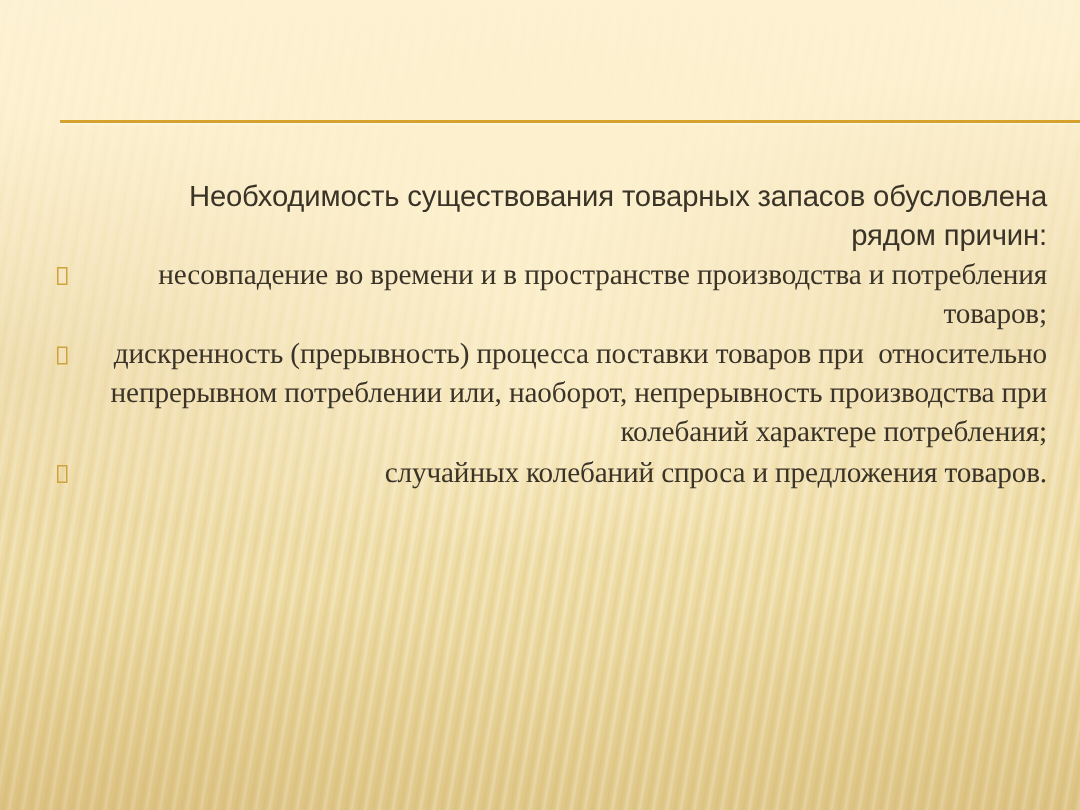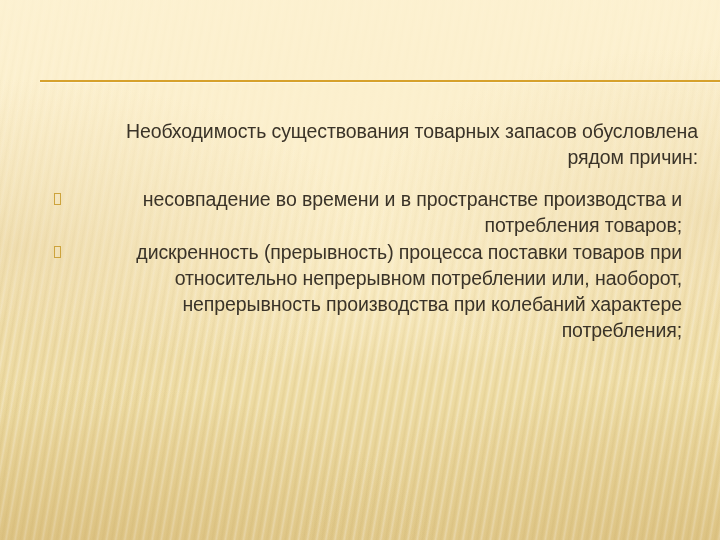--- a/index.html
+++ b/index.html
@@ -117,22 +117,23 @@
 
   .lead {
     margin: 0 0 1px 0;
     padding-left: 26px;
     text-indent: 46px;
     letter-spacing: -0.1px;
   }
 
   ul.bullets {
     list-style: none;
-    margin: 16px;
+    margin: 0;
     padding: 0;
+    font-family: Liberation Serif, serif;
   }
 
   ul.bullets > li {
     position: relative;
     padding-left: 26px;
     margin: 0 0 1px 0;
     letter-spacing: -0.1px;
   }
 
   
@@ -176,16 +177,20 @@
         <span class="tofu"></span>
         <span class="bullet-text">несовпадение во времени и в пространстве производства и потребления товаров;</span>
       </li>
 
 
       <li>
         <span class="tofu"></span>
         <span class="bullet-text">дискренность (прерывность) процесса поставки товаров при  относительно непрерывном потреблении или, наоборот, непрерывность производства при колебаний характере потребления;</span>
       </li>
 
+      <li>
+        <span class="tofu"></span>
+        <span class="bullet-text">случайных колебаний спроса и предложения товаров.</span>
+      </li>
 
     </ul>
   </div>
 </div>
 
 </body></html>

